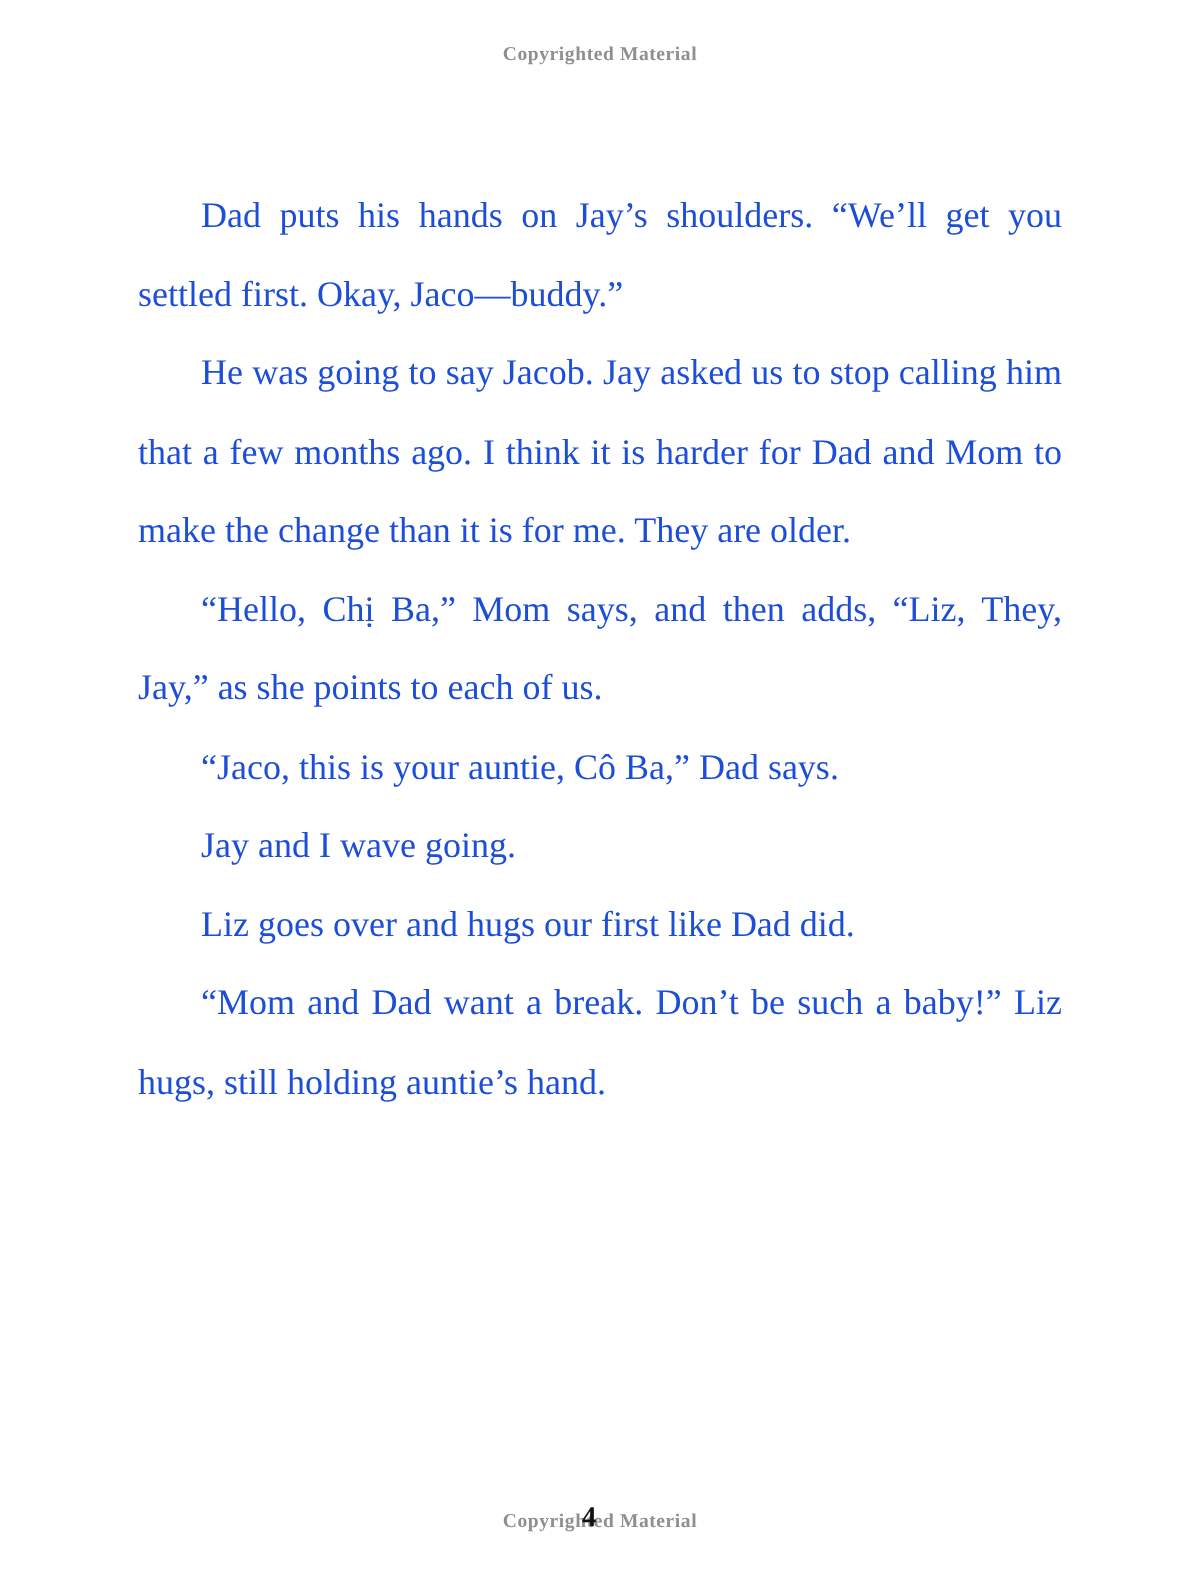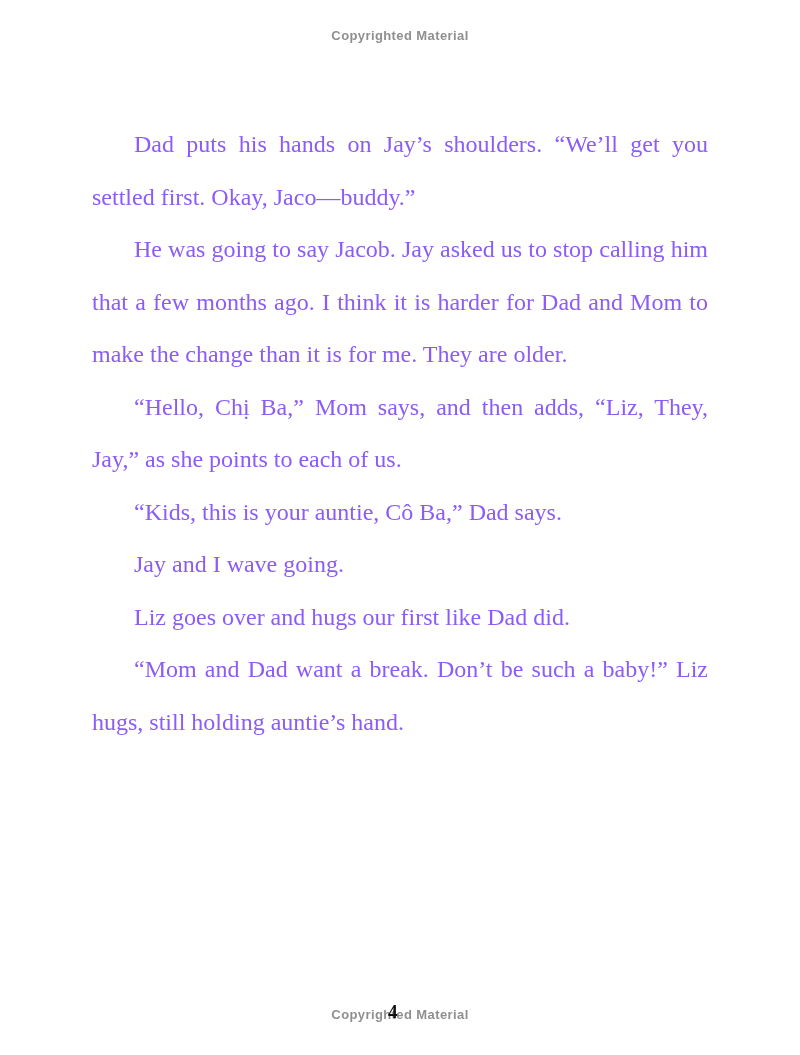--- a/index.html
+++ b/index.html
@@ -11,21 +11,21 @@
     position: relative;
     width: 800px;
     height: 1055px;
     margin: 0 auto;
     background: #ffffff;
     overflow: hidden;
     font-family: "Liberation Serif", serif;
     color: #161616;
   }
   .notice {
-    font-family: Liberation Sans, sans-serif;
+    font-family: Liberation Serif, serif;
     font-size: 13px;
     font-weight: 700;
     letter-spacing: 0.4px;
     color: #8f8f8f;
     text-align: center;
   }
   .notice-top {
     position: absolute;
     top: 28px;
     left: 0;
@@ -37,21 +37,21 @@
     left: 92px;
     width: 616px;
   }
   .body-text p {
     margin: 0;
     padding: 0;
     font-size: 24px;
     line-height: 52.5px;
     text-align: justify;
     text-indent: 42px;
-    color: #8b5cf6;
+    color: #1d4ed8;
   }
   .footer {
     position: absolute;
     bottom: 26px;
     left: 0;
     width: 100%;
     height: 24px;
     text-align: center;
   }
   .footer .notice-bottom {
@@ -71,21 +71,21 @@
 <body>
 
 <div class="page">
 
   <div class="notice notice-top">Copyrighted Material</div>
 
   <div class="body-text">
     <p>Dad puts his hands on Jay’s shoulders. “We’ll get you settled first. Okay, Jaco—buddy.”</p>
     <p>He was going to say Jacob. Jay asked us to stop calling him that a few months ago. I think it is harder for Dad and Mom to make the change than it is for me. They are older.</p>
     <p>“Hello, Chị Ba,” Mom says, and then adds, “Liz, They, Jay,” as she points to each of us.</p>
-    <p>“Kids, this is your auntie, Cô Ba,” Dad says.</p>
+    <p>“Jaco, this is your auntie, Cô Ba,” Dad says.</p>
     <p>Jay and I wave going.</p>
     <p>Liz goes over and hugs our first like Dad did.</p>
     <p>“Mom and Dad want a break. Don’t be such a baby!” Liz hugs, still holding auntie’s hand.</p>
   </div>
 
   <div class="footer">
     <span class="notice notice-bottom">Copyrighted Material</span>
     <span class="page-number">4</span>
   </div>
 

